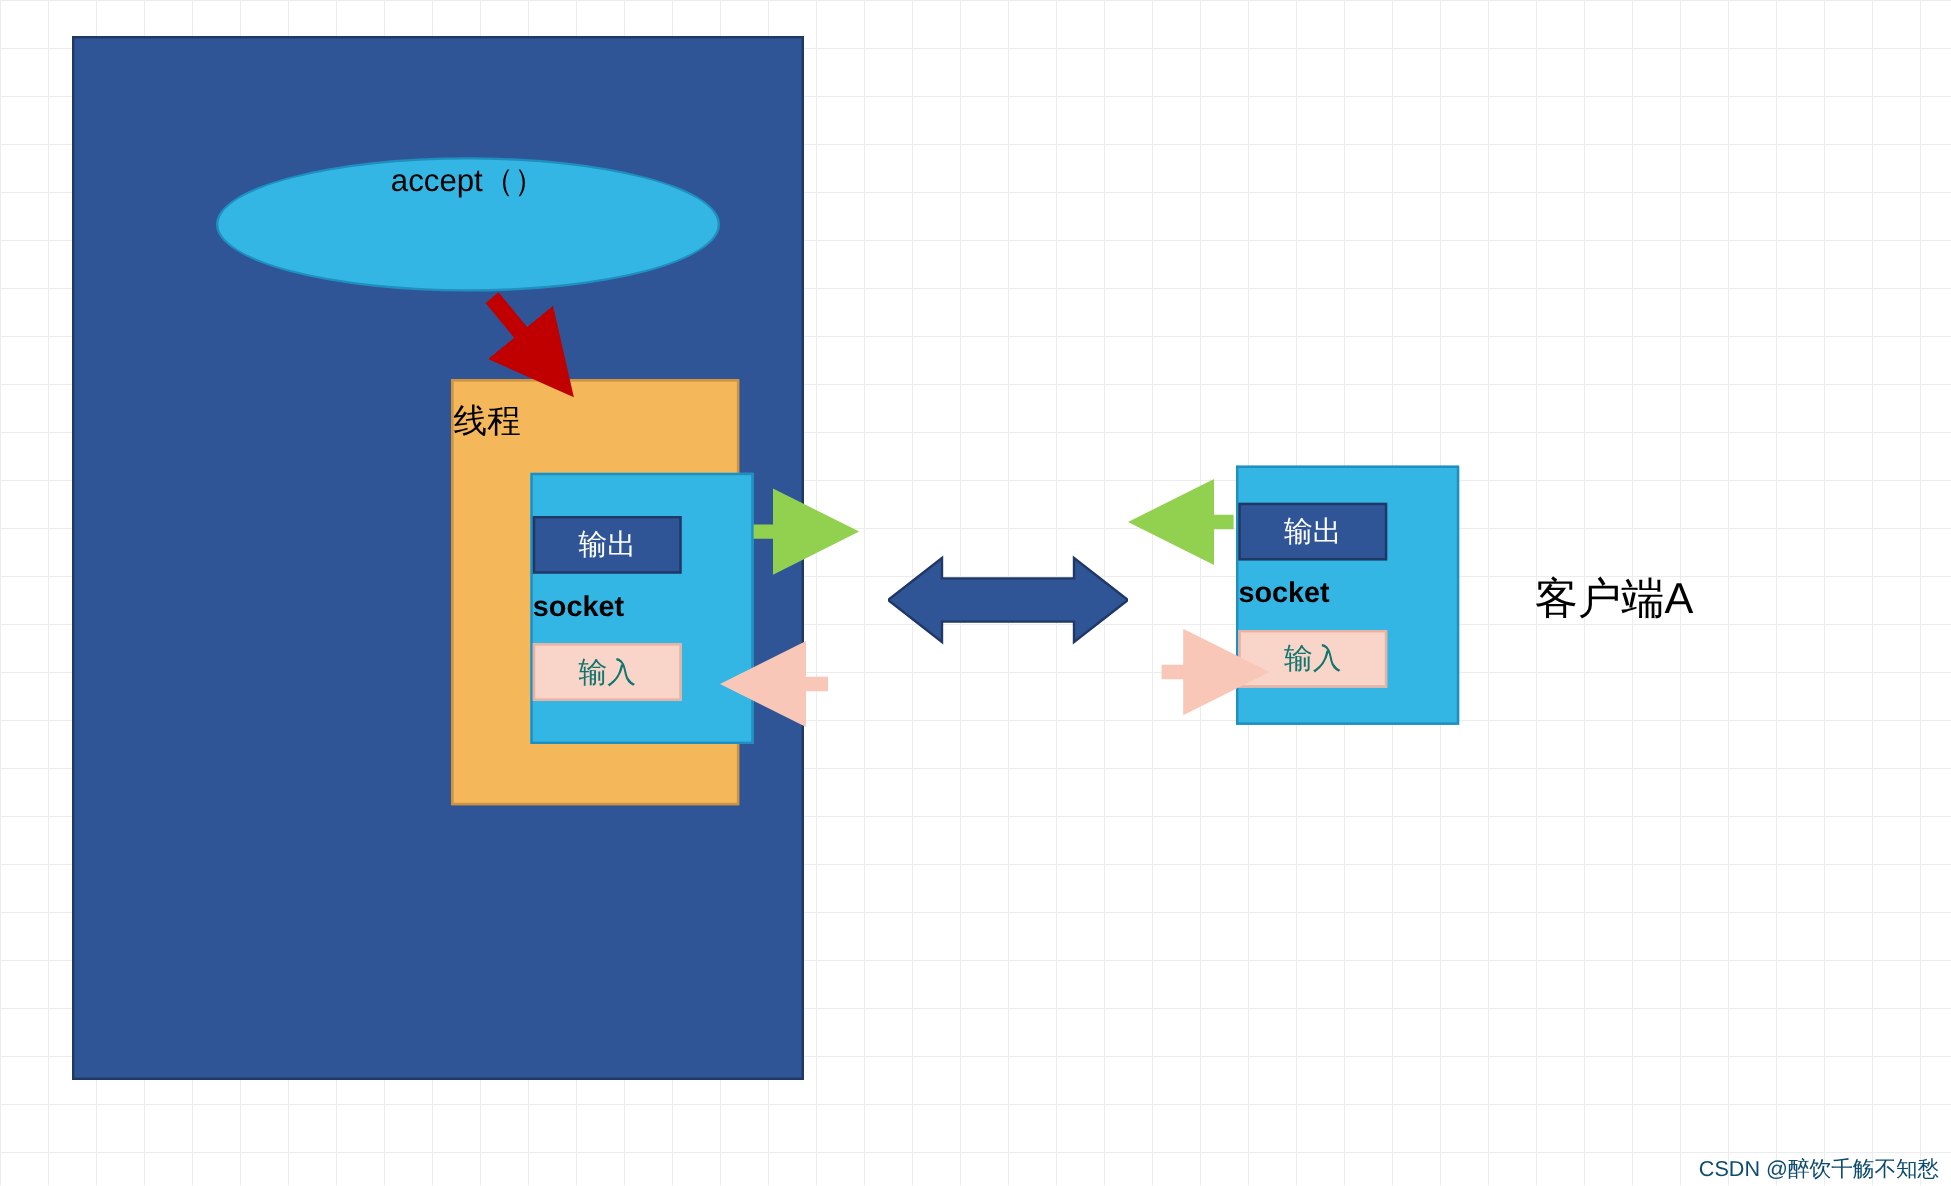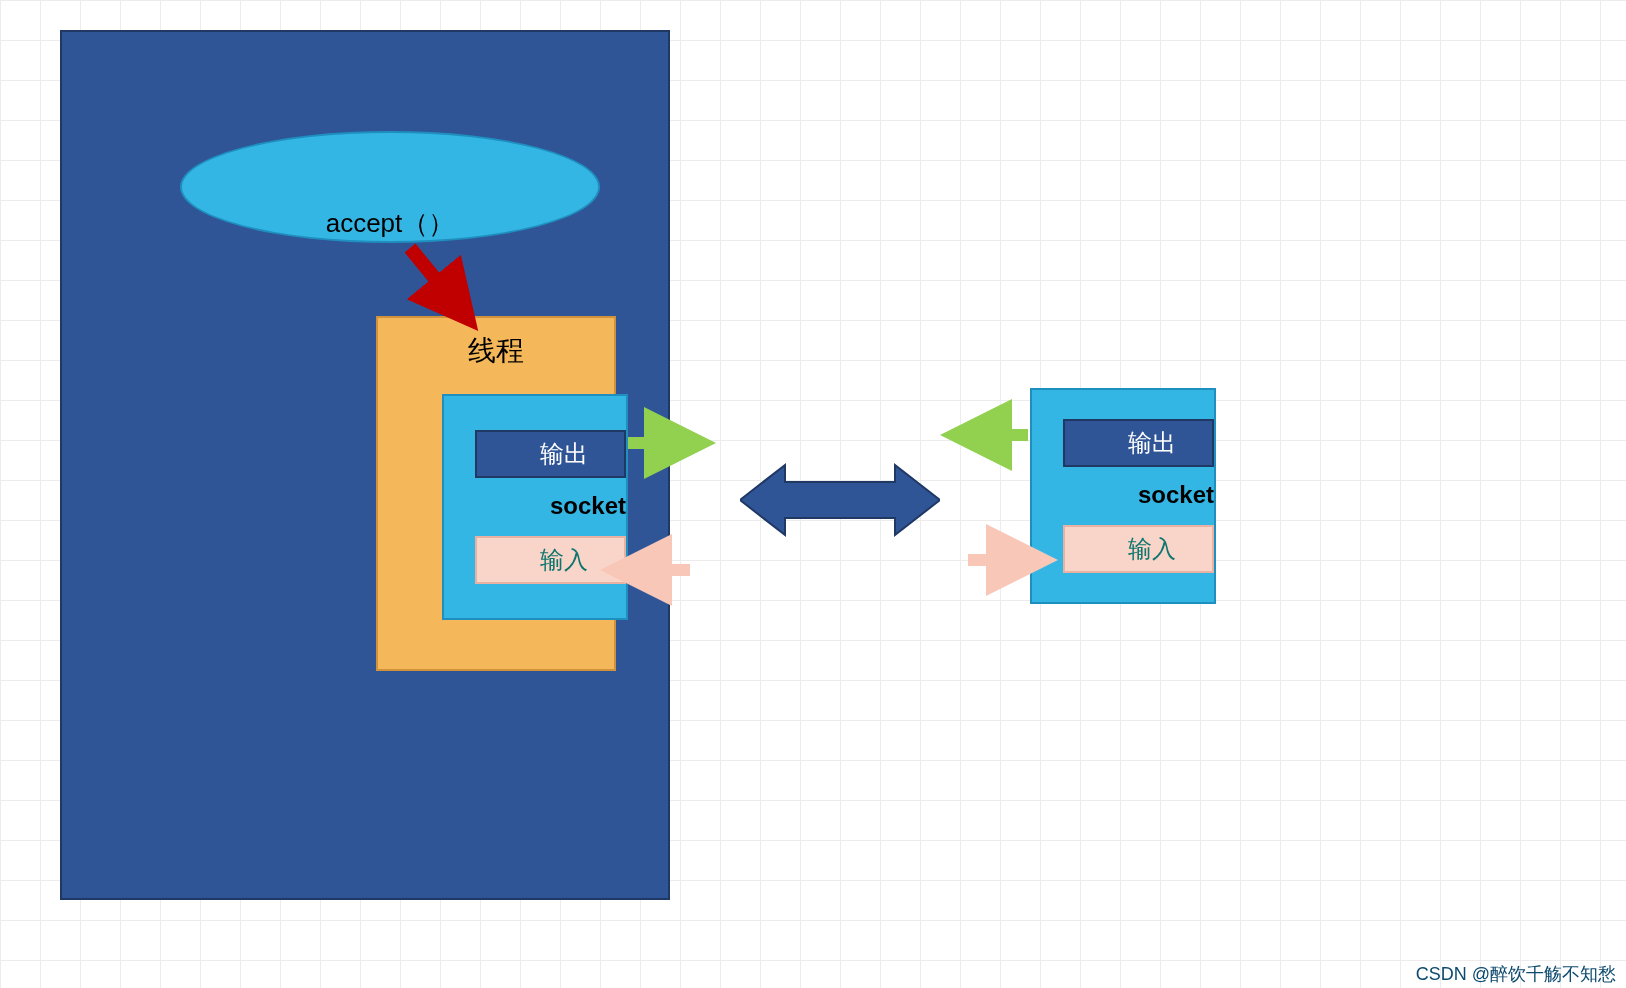--- a/index.html
+++ b/index.html
@@ -20,21 +20,21 @@
     background-size: 40px 40px;
   }
   .stage {
     position: absolute;
     inset: 0;
   }
   .box {
     position: absolute;
     box-sizing: border-box;
     display: flex;
-    align-items: flex-end;
+    align-items: flex-start;
     justify-content: center;
     font-size: 26px;
     color: #000;
   }
   
   .server-container {
     left: 60px;
     top: 30px;
     width: 610px;
     height: 870px;
@@ -72,21 +72,21 @@
     background: #f4b85b;
     border: 2px solid #d0923a;
     align-items: flex-start;
     justify-content: center;
   }
   .thread-label {
     position: absolute;
     top: 14px;
     left: 0;
     right: 0;
-    text-align: center;
+    text-align: left;
     font-size: 28px;
   }
   
   .socket-box {
     background: #34b6e4;
     border: 2px solid #1f8fbf;
     flex-direction: column;
   }
   .socket-left {
     left: 442px;
@@ -101,21 +101,20 @@
     height: 216px;
   }
   .small-label {
     width: 120px;
     height: 44px;
     display: flex;
     align-items: center;
     justify-content: center;
     font-size: 24px;
     margin: 10px 0;
-    padding-left: 27px;
   }
   .out-chip {
     background: #2f5597;
     border: 2px solid #203864;
     color: #fff;
   }
   .in-chip {
     background: #f9d4c9;
     border: 2px solid #e9b1a2;
     color: #0f766e;
@@ -196,20 +195,23 @@
   <div class="box socket-box socket-right">
     <div class="small-label out-chip">
       <span>输出</span>
     </div>
     <div class="socket-text">socket</div>
     <div class="small-label in-chip">
       <span>输入</span>
     </div>
   </div>
 
+  <div class="box client-label">
+    <span>客户端A</span>
+  </div>
 
   <div class="box network-group">
     <svg width="200" height="80">
       <polygon points="0,40 45,5 45,22 155,22 155,5 200,40 155,75 155,58 45,58 45,75" fill="#2f5597" stroke="#203864" stroke-width="2"></polygon>
     </svg>
   </div>
 
   <svg class="overlay">
     <defs>
       <marker id="head-red" orient="auto" markerWidth="6" markerHeight="6" refX="2.5" refY="2.5">

